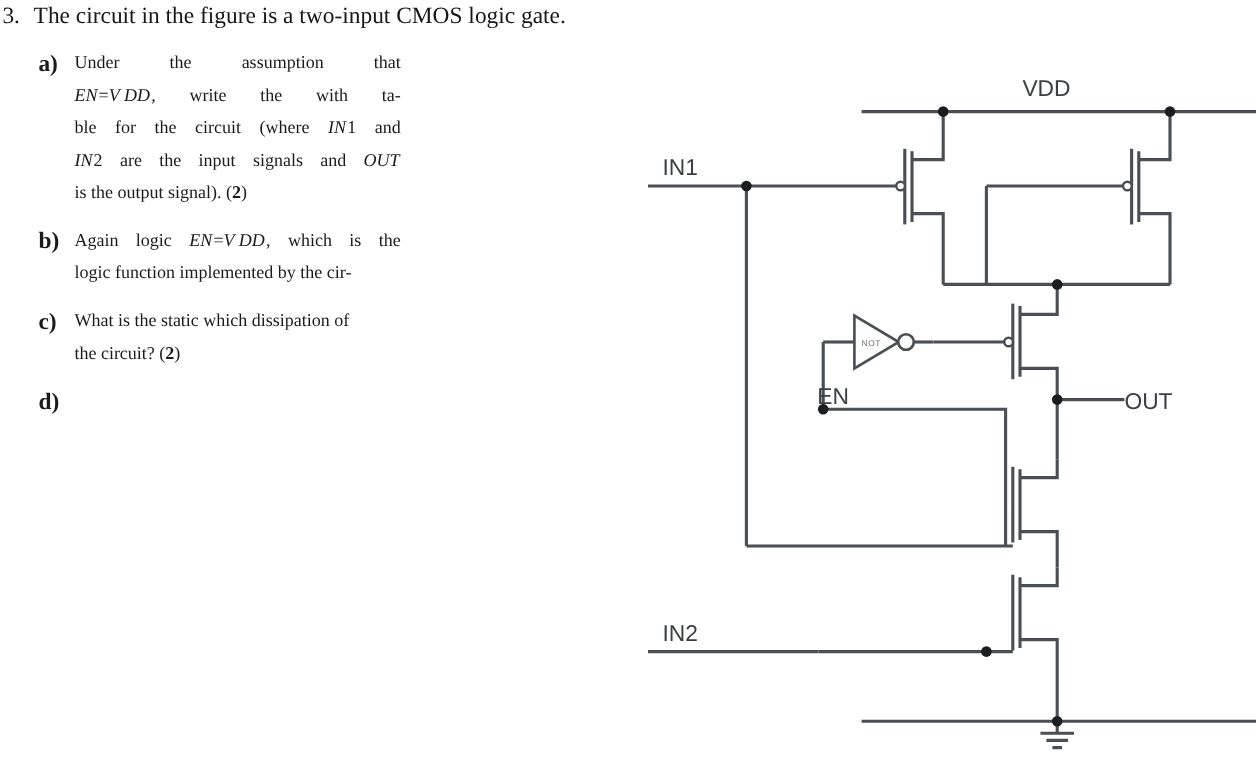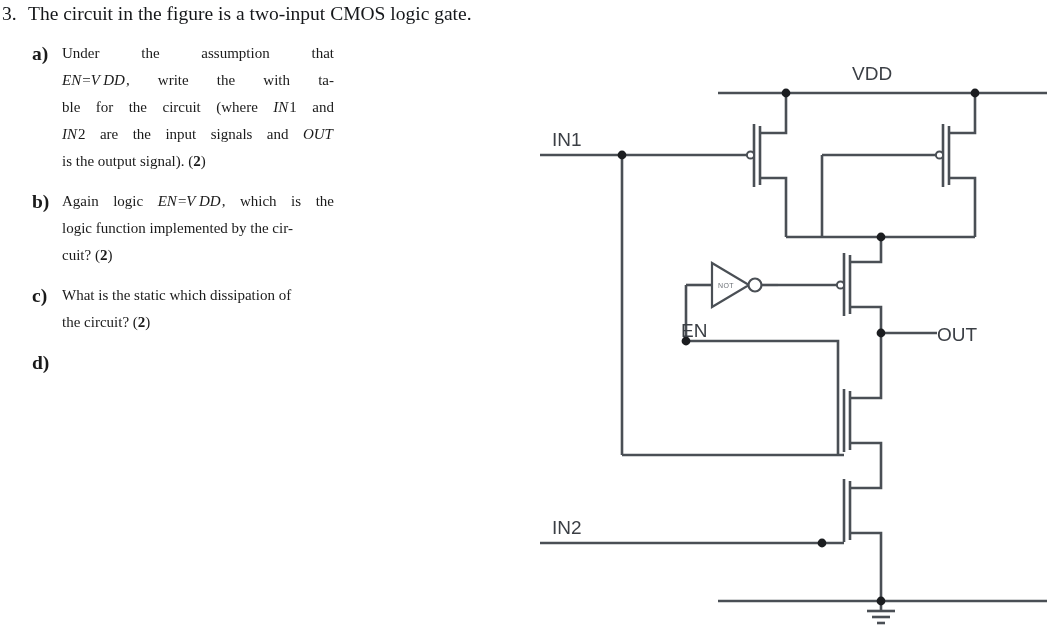--- a/index.html
+++ b/index.html
@@ -155,21 +155,20 @@
         <div class="sub-text">
           <span class="ln spread">
               <span>Again</span>
               <span>logic</span>
               <span><i class="mathit">EN</i>=<i class="mathit">V DD</i>,</span>
               <span>which</span>
               <span>is</span>
               <span>the</span>
             </span>
           <span class="ln">logic function implemented by the cir-</span>
-          <span class="ln">cuit? (<b class="pts">2</b>)</span>
         </div>
       </div>
 
       <div class="sub-item">
         <span class="sub-label">c)</span>
         <div class="sub-text">
           <span class="ln">What is the static which dissipation of</span>
           <span class="ln">the circuit? (<b class="pts">2</b>)</span>
         </div>
       </div>

